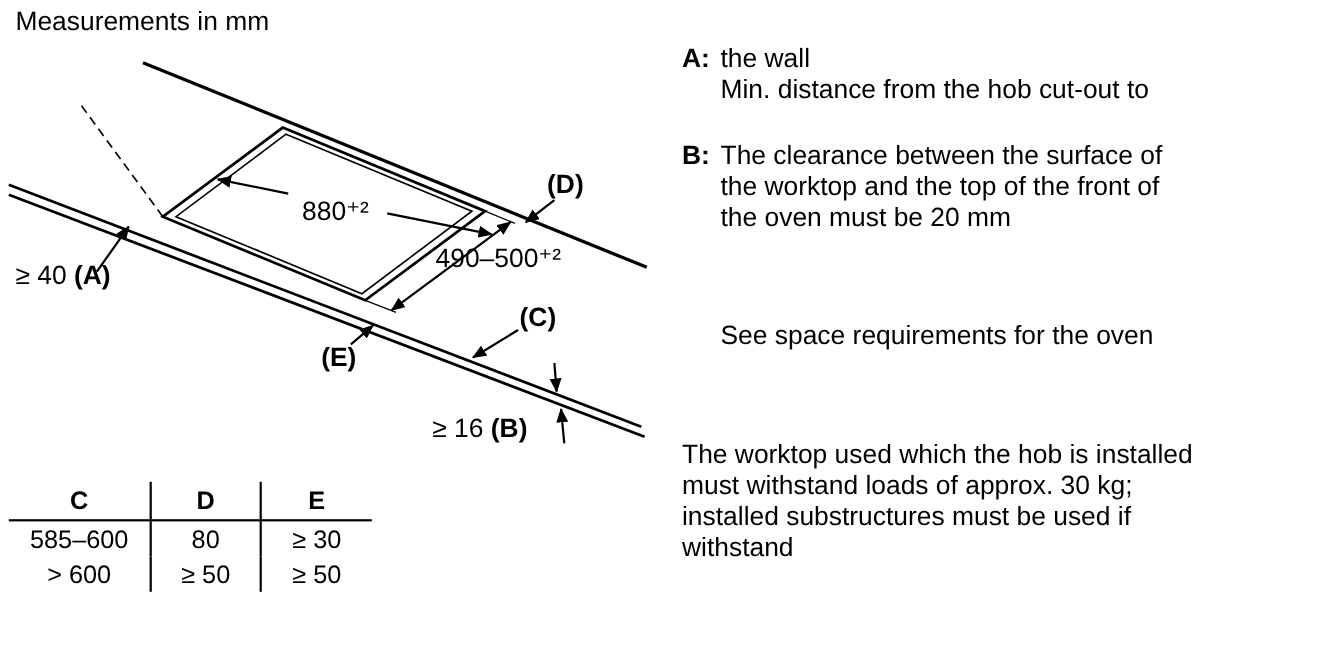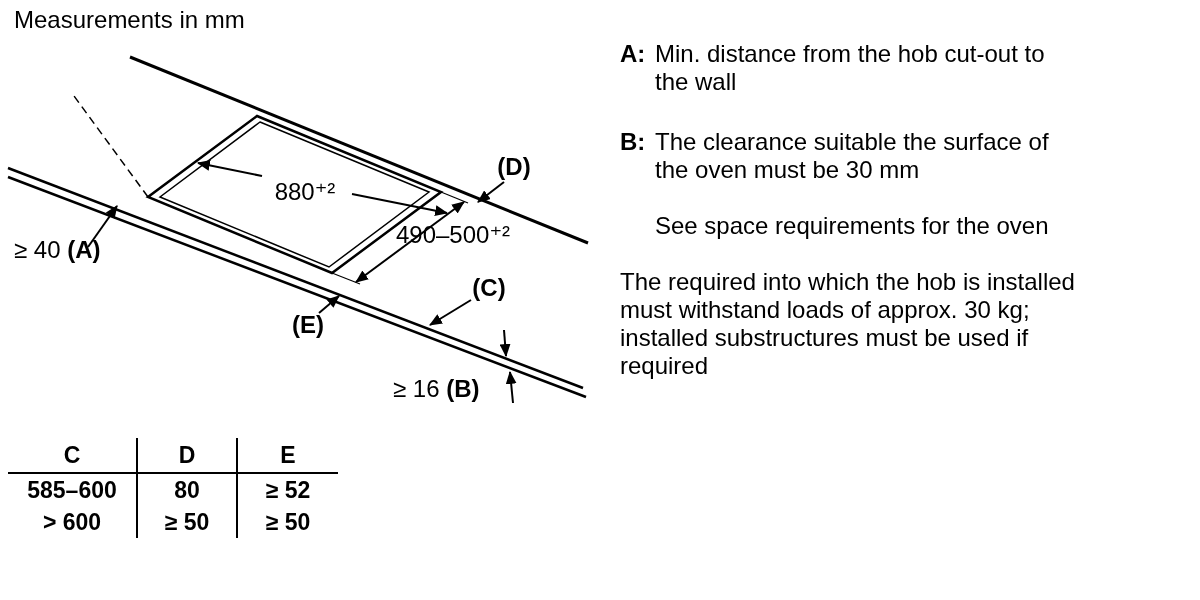--- a/index.html
+++ b/index.html
@@ -5,30 +5,30 @@
   html,body{margin:0;padding:0;background:#fff;}
   body{font-family:"Liberation Sans","DejaVu Sans",sans-serif;color:#000;}
   #stage{position:relative;width:1200px;height:600px;background:#fff;overflow:hidden;}
   #page-title{position:absolute;left:14px;top:6px;font-size:24px;}
   #diagram-svg{position:absolute;left:0;top:0;}
   svg text{fill:#000;font-size:24px;}
   
   #spec-table{position:absolute;left:8px;top:438px;border-collapse:collapse;font-size:23px;}
   #spec-table th,#spec-table td{text-align:center;padding:0;}
   #spec-table th{font-weight:bold;height:34px;border-bottom:2px solid #000;}
-  #spec-table td{height:32px;font-weight:bold;}
+  #spec-table td{height:32px;}
   #spec-table .c1{width:128px;border-right:2px solid #000;}
   #spec-table .c2{width:98px;border-right:2px solid #000;}
   #spec-table .c3{width:100px;}
   
   #notes{position:absolute;left:620px;top:40px;width:520px;font-size:24px;line-height:28px;}
   .note-block{display:flex;}
   .note-label{font-weight:bold;width:35px;flex:0 0 35px;}
   .gap32{margin-top:32px;}
-  .gap56{margin-top:28px;}
+  .gap56{margin-top:80px;}
   .indent{padding-left:35px;}
 </style>
 </head>
 <body>
 
 <div id="stage">
 
   <div id="page-title">Measurements in mm</div>
 
   <svg id="diagram-svg" width="620" height="420" viewBox="0 0 620 420">
@@ -77,51 +77,52 @@
       <tr>
         <th class="c1">C</th>
         <th class="c2">D</th>
         <th class="c3">E</th>
       </tr>
     </thead>
     <tbody>
       <tr>
         <td class="c1">585–600</td>
         <td class="c2">80</td>
-        <td class="c3">≥ 52</td>
+        <td class="c3">≥ 30</td>
       </tr>
       <tr>
         <td class="c1">&gt; 600</td>
         <td class="c2">≥ 50</td>
         <td class="c3">≥ 50</td>
       </tr>
     </tbody>
   </table>
 
   <div id="notes">
 
     <div class="note-block">
       <span class="note-label">A:</span>
       <div>
+        <div>the wall</div>
         <div>Min. distance from the hob cut-out to</div>
-        <div>the wall</div>
       </div>
     </div>
 
     <div class="note-block gap32">
       <span class="note-label">B:</span>
       <div>
-        <div>The clearance suitable the surface of</div>
-        <div>the oven must be 30 mm</div>
+        <div>The clearance between the surface of</div>
+        <div>the worktop and the top of the front of</div>
+        <div>the oven must be 20 mm</div>
       </div>
     </div>
 
     <div class="gap56 indent">See space requirements for the oven</div>
 
     <div class="gap56">
-      <div>The required into which the hob is installed</div>
+      <div>The worktop used which the hob is installed</div>
       <div>must withstand loads of approx. 30 kg;</div>
       <div>installed substructures must be used if</div>
-      <div>required</div>
+      <div>withstand</div>
     </div>
 
   </div>
 </div>
 
 </body></html>

